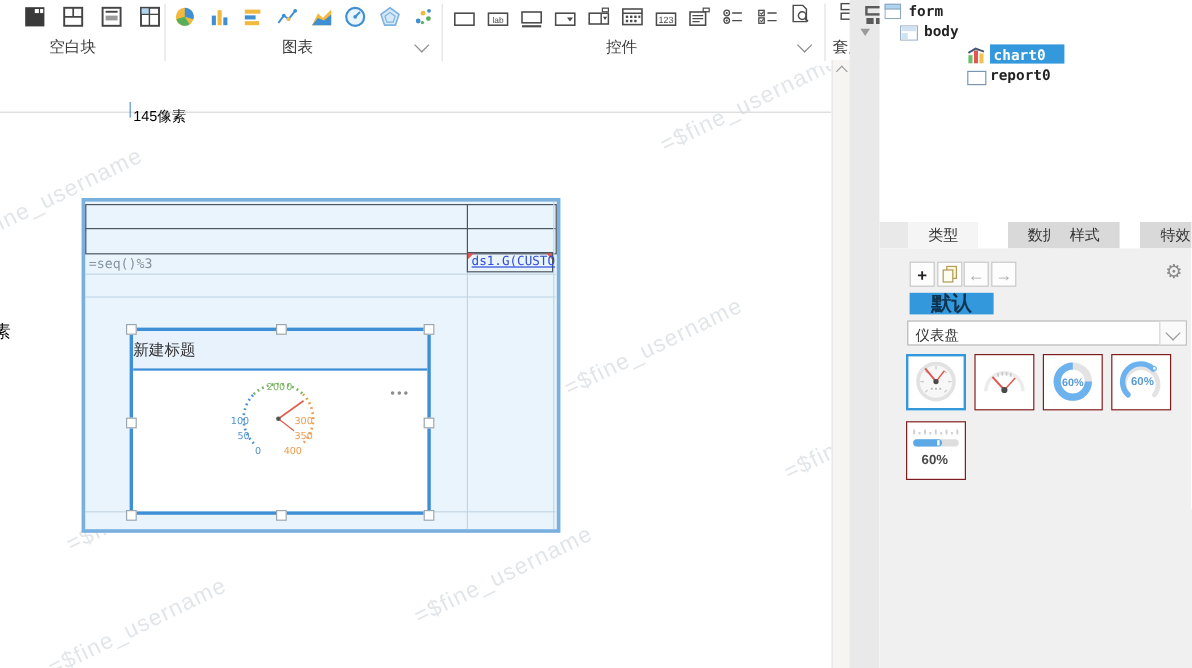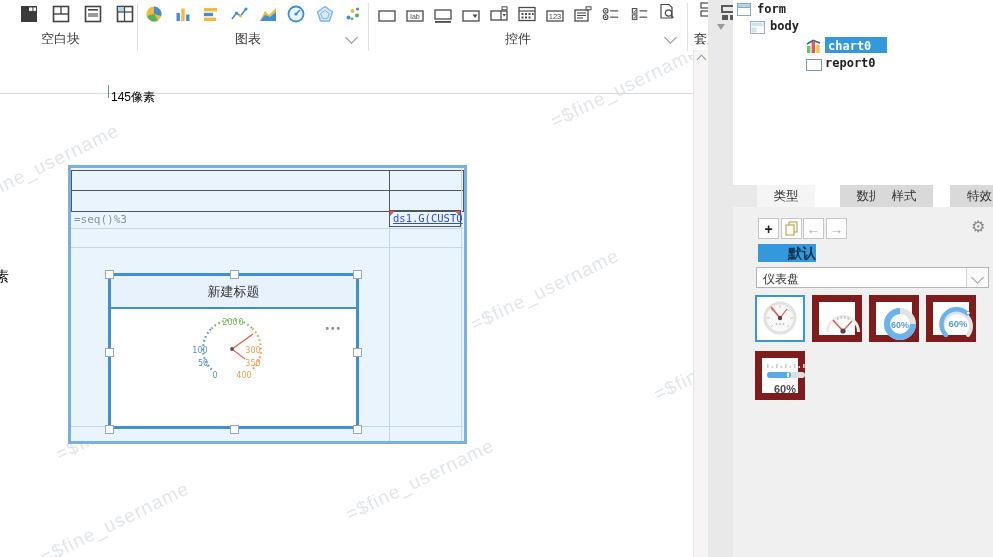--- a/index.html
+++ b/index.html
@@ -18,36 +18,36 @@
       transform:translate(-50%,-50%) rotate(-26deg);letter-spacing:1px;}
   .blue-note{color:#000000;font-size:12px;}
   
   #rblock{left:68px;top:110px;width:393px;height:273px;background:#e9f4fc;border:3px solid #7ab0de;}
   .gl{position:absolute;background:#c3d6e5;}
   .dk{position:absolute;background:#4d5560;}
   .mono{font-family:"DejaVu Sans Mono","Liberation Mono",monospace;}
   
   #cwidget{left:37px;top:105px;width:245px;height:150px;border:3px solid #3f8fd6;background:#fff;}
   #ctitle{left:0;top:0;right:0;height:31px;background:#e7f2fc;border-bottom:2px solid #3f8fd6;
-          text-align:center;line-height:31px;font-size:13px;color:#333;}
+          line-height:31px;font-size:13px;color:#333;}
   .handle{position:absolute;width:7px;height:7px;background:#fff;border:1px solid #9aa7b0;}
   
   #scrollbar{left:693px;top:50px;width:15px;height:507px;background:#f6f5f2;border-left:1px solid #e7e7e7;}
   #gutter{left:708px;top:50px;width:25px;height:507px;background:#e9e9e9;}
   #topstrip{left:708px;top:0;width:40px;height:50px;background:#e9e9e9;}
   #sidepanel{left:733px;top:0;width:260px;height:557px;background:#fff;}
   .treelabel{font-size:12px;font-weight:600;color:#222;}
   .tab{top:185px;height:22px;line-height:22px;text-align:center;font-size:12.5px;color:#333;}
   .tab.inactive{background:#d9d9d9;}
   .tab.active{background:#f5f5f5;}
   #pcontent{left:733px;top:207px;width:260px;height:350px;background:#f0f0f0;}
   .pbtn{width:21px;height:21px;background:#fdfdfd;border:1px solid #c6c6c6;text-align:center;
         line-height:20px;font-size:14px;color:#222;box-sizing:border-box;}
   .pbtn.dis{color:#aaa;}
-  .thumb{width:50px;height:47px;background:#fff;border:7px solid #7f1d1d;box-sizing:border-box;}
+  .thumb{width:50px;height:47px;background:#fff;border:1px solid #7f1d1d;box-sizing:border-box;}
   .thumb.sel{border:2px solid #3398dc;}
   svg{display:block;}
   .gtxt{font-size:8px;font-family:"DejaVu Sans",sans-serif;}
 </style>
 </head>
 <body>
 
 <div id="app">
 
   <div id="toolbar" class="abs">
@@ -323,21 +323,21 @@
   <div class="abs pbtn" style="left:781px;top:218px">
     <svg style="margin:2px auto 0" width="15" height="15" viewBox="0 0 15 15">
         <rect x="5" y="1" width="8" height="10" fill="#fdf6d8" stroke="#b09a55" stroke-width="1"></rect>
         <rect x="2" y="4" width="8" height="10" fill="#fffdf0" stroke="#b09a55" stroke-width="1"></rect>
       </svg>
   </div>
   <div class="abs pbtn dis" style="left:803px;top:218px">←</div>
   <div class="abs pbtn dis" style="left:826px;top:218px">→</div>
   <div class="abs" style="left:971px;top:217px;font-size:16px;color:#8a8a8a">⚙</div>
 
-  <div class="abs" style="left:758px;top:244px;width:58px;height:18px;background:#3398dc;text-align:right;line-height:18px;font-size:14px;color:#0e3450;font-weight:600">默认</div>
+  <div class="abs" style="left:758px;top:244px;width:70px;height:18px;background:#3398dc;text-align:center;line-height:18px;font-size:17px;color:#0e3450;font-weight:600">默认</div>
 
   <div class="abs" style="left:756px;top:267px;width:233px;height:21px;background:#fff;border:1px solid #b5b5b5;box-sizing:border-box">
     <span style="position:absolute;left:6px;top:3px;font-size:12px;color:#333">仪表盘</span>
     <div class="abs" style="right:0;top:0;width:21px;height:19px;border-left:1px solid #d5d5d5;background:#fafafa">
       <div class="chev" style="position:absolute;left:6px;top:5px;border-color:#9a9a9a"></div>
     </div>
   </div>
 
   <div class="abs thumb sel" style="left:755px;top:295px">
     <svg width="46" height="43" viewBox="0 0 46 43">

